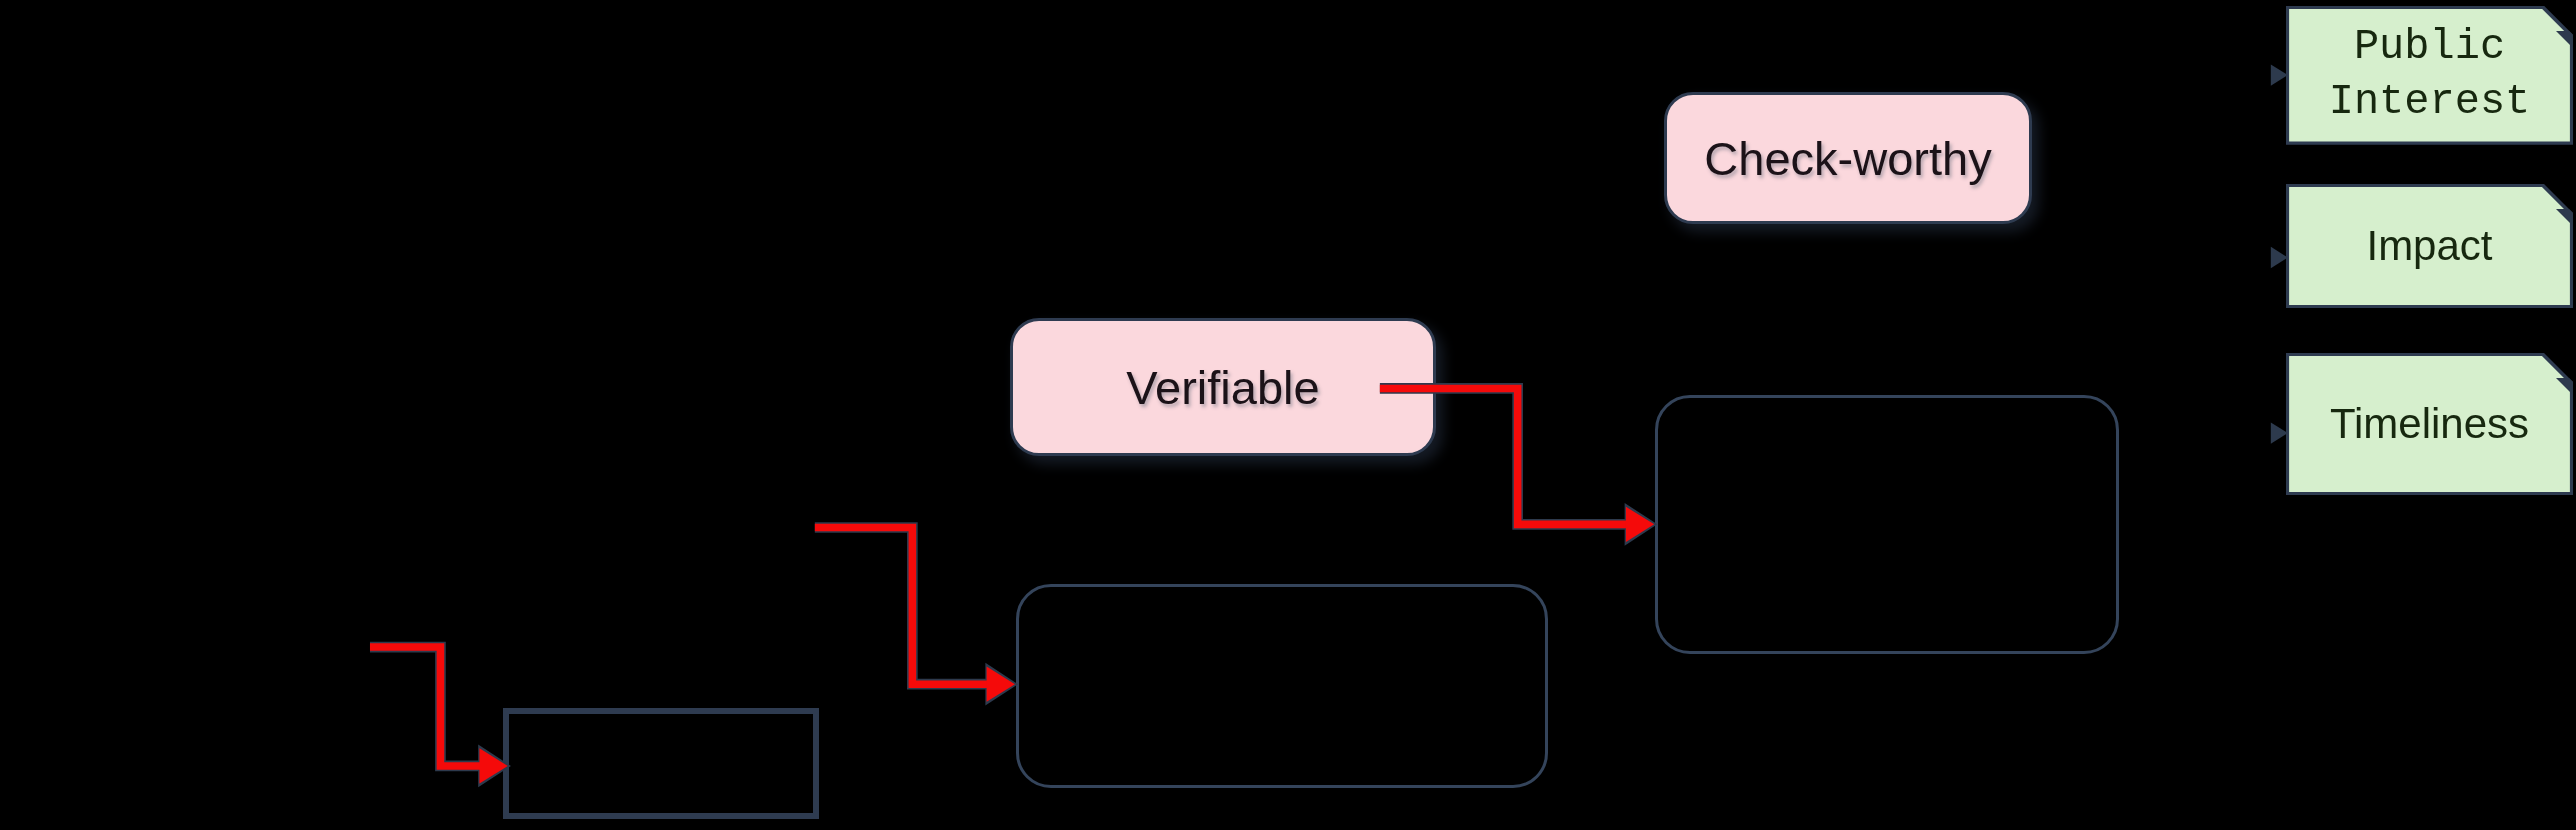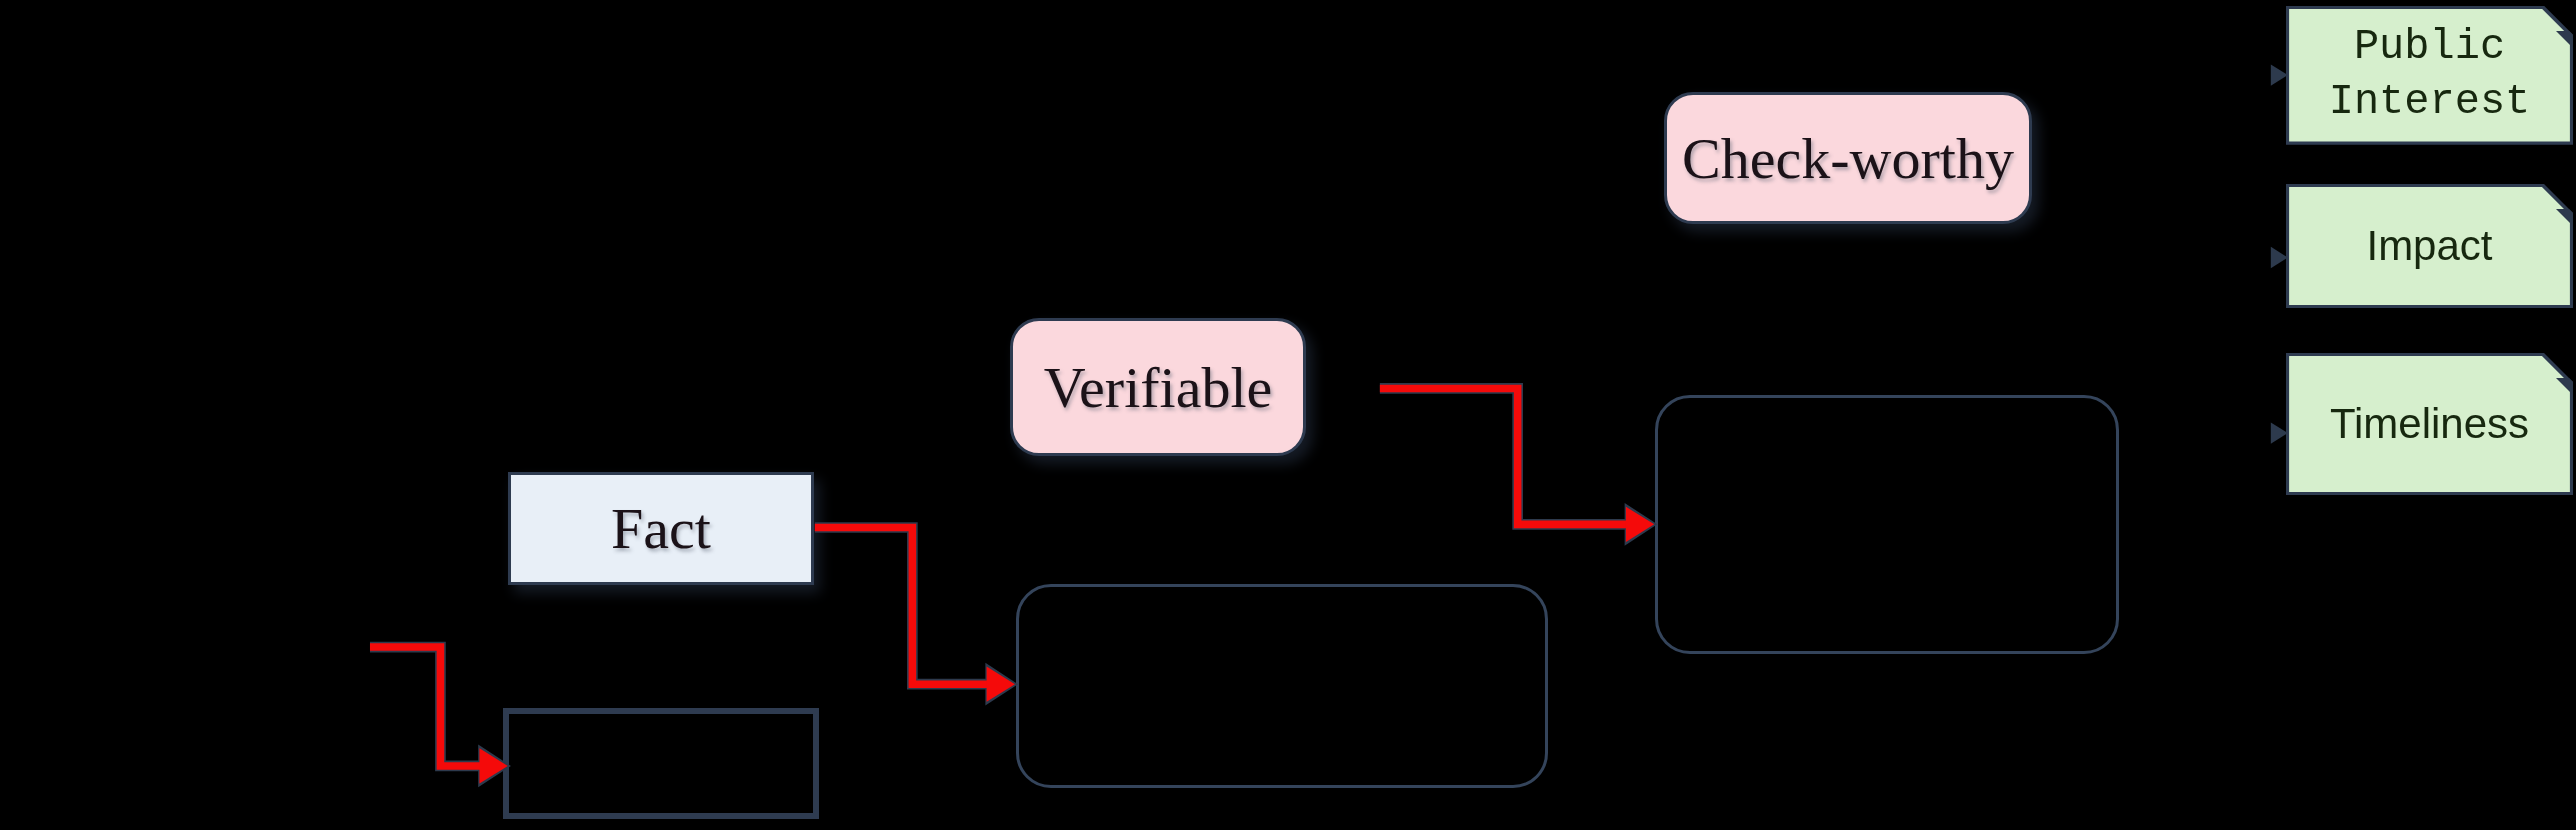--- a/index.html
+++ b/index.html
@@ -24,23 +24,22 @@
   }
   .node{
     position:absolute;
     display:flex;align-items:center;justify-content:center;
     box-sizing:border-box;
     text-align:center;
   }
   .light-node{
     border:3.8px solid var(--node-border);
     color:var(--dark-text);
-    font-size:58px;
+    font-size:47px;
     box-shadow:6.3px 7.6px 12.6px rgba(38,50,68,.55);
-    font-family:Liberation Serif, serif;
   }
   .light-node .node-label{text-shadow:1.9px 2.5px 3.8px rgba(90,100,115,.45);}
   .pink{background:var(--pink-fill);border-radius:29px;}
   .blue{background:var(--blue-fill);border-radius:0;}
   .dark-box{
     border:3.8px solid var(--dark-box-border);
     background:transparent;
     border-radius:35px;
   }
   .dark-box.sharp{border-radius:0;border-width:6.3px;border-color:var(--node-border);}
@@ -65,25 +64,22 @@
     border-left:17.6px solid transparent;
     border-top:17.6px solid var(--connector-shadow);
   }
   svg.connectors{position:absolute;inset:0;pointer-events:none;}
 </style>
 </head>
 <body>
 
 <div id="canvas">
 
-  <div class="node light-node blue" style="left:508px;top:472px;width:306px;height:113px;">
-    <span class="node-label">Fact</span>
-  </div>
 
-  <div class="node light-node pink" style="left:1010px;top:318px;width:296px;height:138px;">
+  <div class="node light-node pink" style="left:1010px;top:318px;width:426px;height:138px;">
     <span class="node-label">Verifiable</span>
   </div>
 
   <div class="node light-node pink" style="left:1664px;top:92px;width:368px;height:132px;">
     <span class="node-label">Check-worthy</span>
   </div>
 
   <div class="node dark-box" style="left:1016px;top:584px;width:532px;height:204px;"></div>
 
   <div class="node dark-box" style="left:1655px;top:395px;width:464px;height:259px;"></div>

